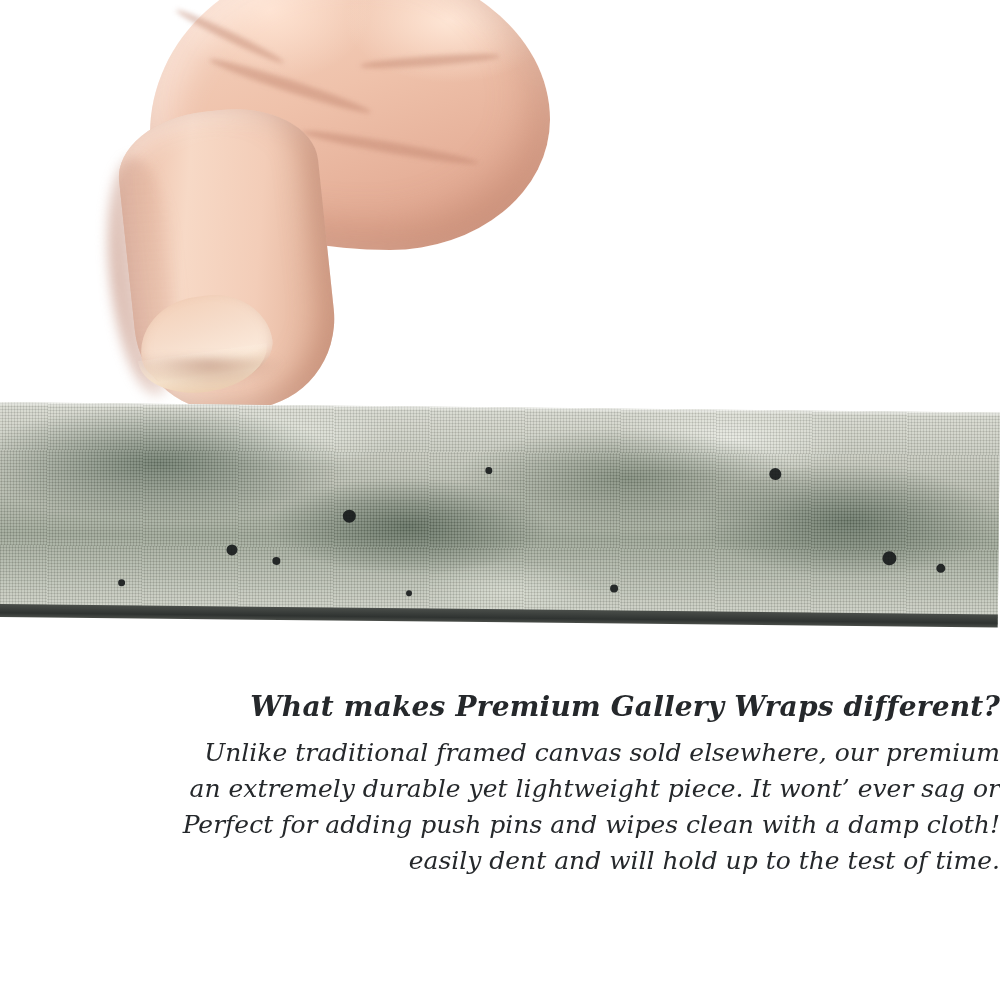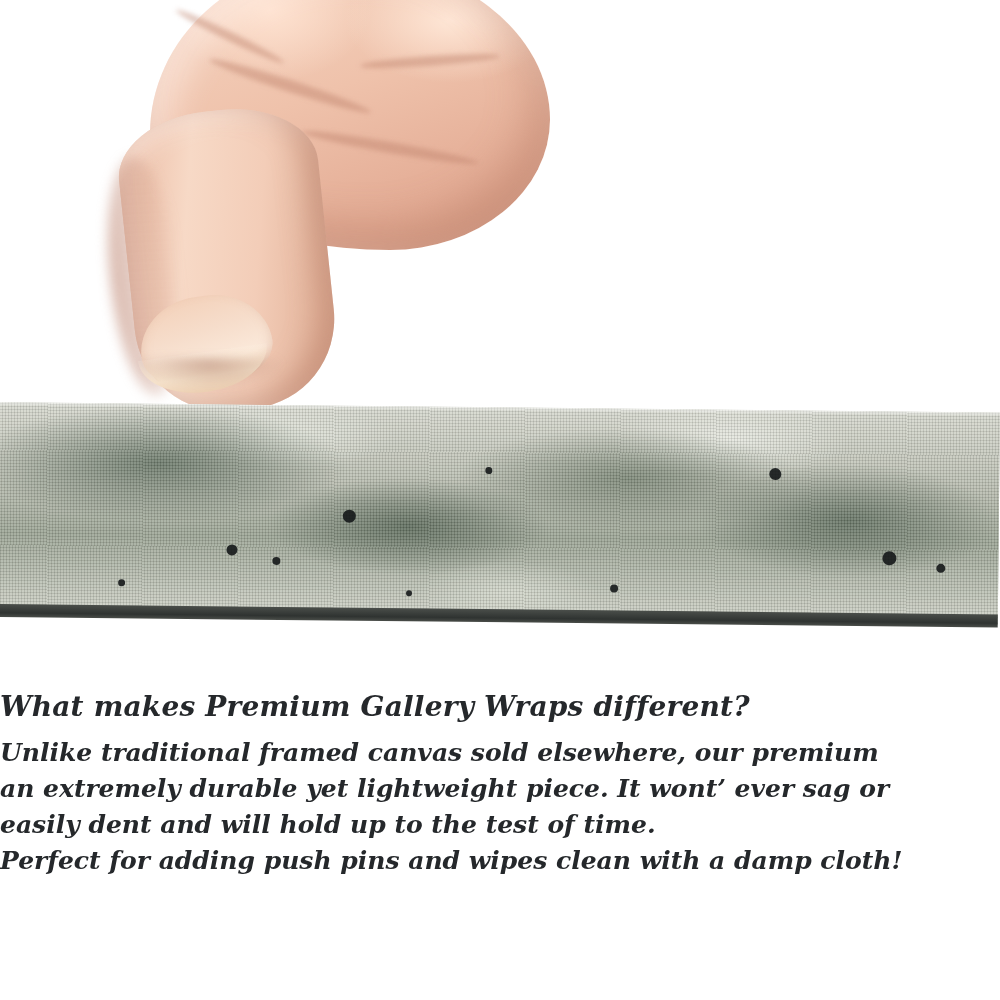--- a/index.html
+++ b/index.html
@@ -171,35 +171,35 @@
     height: 4px;
     background: linear-gradient(180deg, rgba(255,255,255,0.55), rgba(255,255,255,0));
   }
 
   
   .caption {
     position: absolute;
     left: 0;
     top: 690px;
     width: 1000px;
-    text-align: left;
+    text-align: right;
     color: #25282b;
     font-family: "DejaVu Serif", serif;
     font-style: italic;
   }
   .caption-heading {
     font-size: 28px;
     font-weight: 700;
     letter-spacing: 0.2px;
     margin-bottom: 12px;
   }
   .caption-line {
     font-size: 25px;
     line-height: 1.44;
-    font-weight: 700;
+    font-weight: 400;
   }
 </style>
 </head>
 <body>
 
 <div class="page">
 
   <div class="photo">
 
     <div class="hand">
@@ -231,17 +231,17 @@
       <div class="speck" style="left:408px; top:184px; width:6px; height:6px;"></div>
 
       <div class="strip-bottom-dark"></div>
     </div>
   </div>
 
   <div class="caption">
     <div class="caption-heading">What makes Premium Gallery Wraps different?</div>
     <div class="caption-line">Unlike traditional framed canvas sold elsewhere, our premium</div>
     <div class="caption-line">an extremely durable yet lightweight piece. It wont’ ever sag or</div>
+    <div class="caption-line">Perfect for adding push pins and wipes clean with a damp cloth!</div>
     <div class="caption-line">easily dent and will hold up to the test of time.</div>
-    <div class="caption-line">Perfect for adding push pins and wipes clean with a damp cloth!</div>
   </div>
 
 </div>
 
 </body></html>

